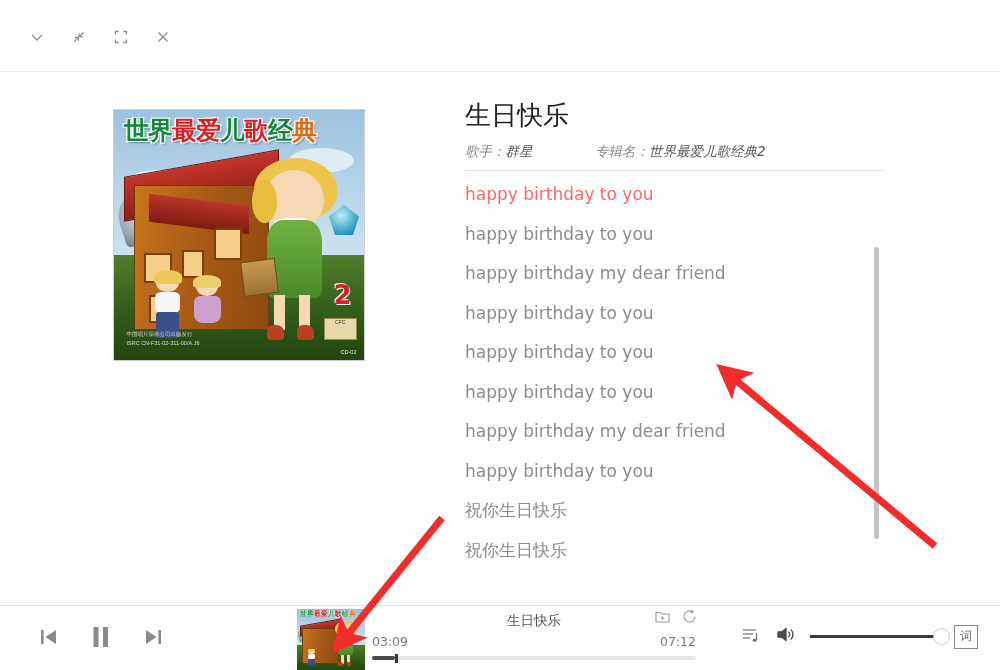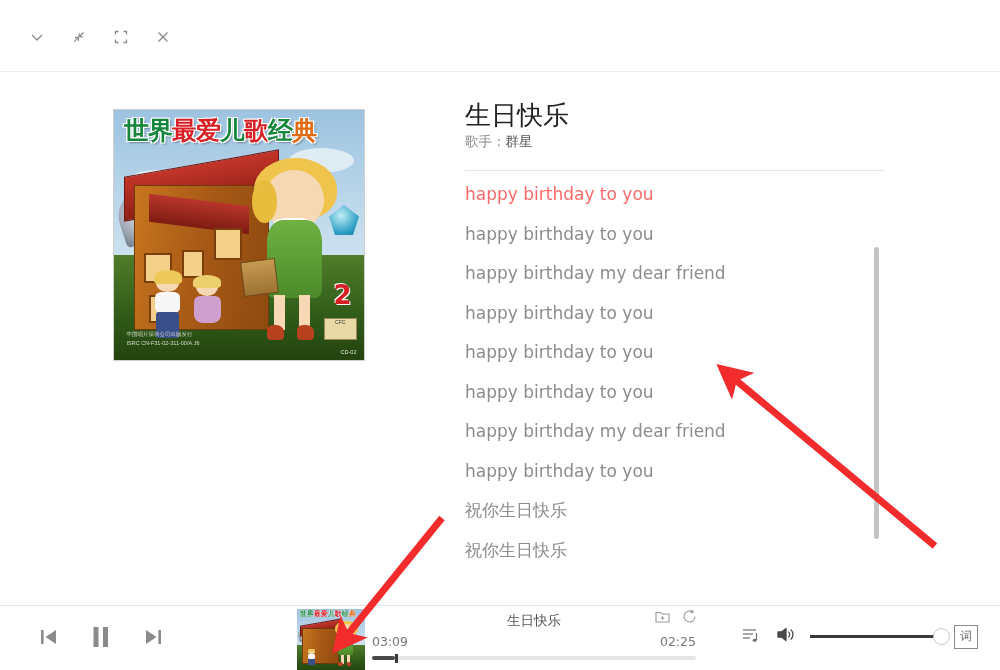--- a/index.html
+++ b/index.html
@@ -265,26 +265,27 @@
   }
   .song-title {
     font-size: 26px;
     color: #222222;
     line-height: 1.2;
     font-weight: normal;
     margin: 0;
     font-family: "DejaVu Sans", sans-serif;
   }
   .song-meta {
-    margin-top: 2px;
+    margin-top: 12px;
     font-size: 13.5px;
     color: #777777;
     display: flex;
     align-items: center;
     font-family: "DejaVu Sans", sans-serif;
+    font-style: italic;
   }
   .meta-artist { min-width: 130px; }
   .meta-label { color: #888888; }
   .meta-value { color: #555555; }
   .meta-divider {
     position: absolute;
     left: 465px;
     top: 98px;
     width: 420px;
     height: 1px;
@@ -578,20 +579,23 @@
         <span class="grn">世</span><span class="grn">界</span><span class="red">最</span><span class="red">爱</span><span class="grn">儿</span><span class="red">歌</span><span class="grn">经</span><span class="org">典</span>
       </div>
     </div>
   </div>
 
   <div class="song-info">
     <h1 class="song-title">生日快乐</h1>
     <div class="song-meta">
       <span class="meta-artist">
         <span class="meta-label">歌手：</span><span class="meta-value">群星</span>
+      </span>
+      <span>
+        <span class="meta-label">专辑名：</span><span class="meta-value">世界最爱儿歌经典2</span>
       </span>
     </div>
   </div>
   <div class="meta-divider"></div>
 
   <div class="lyrics">
     <div class="lyric-line active">happy birthday to you</div>
     <div class="lyric-line">happy birthday to you</div>
     <div class="lyric-line">happy birthday my dear friend</div>
     <div class="lyric-line">happy birthday to you</div>
@@ -660,21 +664,21 @@
       </div>
       <div class="cv-title" style="font-size:7px;letter-spacing:0;text-shadow:-0.4px -0.4px 0 #fff,0.4px 0.4px 0 #fff;">
         <span class="grn">世</span><span class="grn">界</span><span class="red">最</span><span class="red">爱</span><span class="grn">儿</span><span class="red">歌</span><span class="grn">经</span><span class="org">典</span>
       </div>
     </div>
   </div>
 
   <div class="np-center">
     <div class="np-title">生日快乐</div>
     <div class="np-time-cur">03:09</div>
-    <div class="np-time-tot">02:25</div>
+    <div class="np-time-tot">07:12</div>
 
     <div class="np-actions">
       <div>
         <span>
           <svg width="17" height="17" viewBox="0 0 17 17" fill="none" stroke="#9a9a9a" stroke-width="1.1">
             <path d="M2 4.5 H6.5 L7.8 6 H15 V14 H2 Z"></path>
             <path d="M8.5 8.2 V11.8"></path>
               <path d="M6.7 10 H10.3"></path>
           </svg>
         </span>

